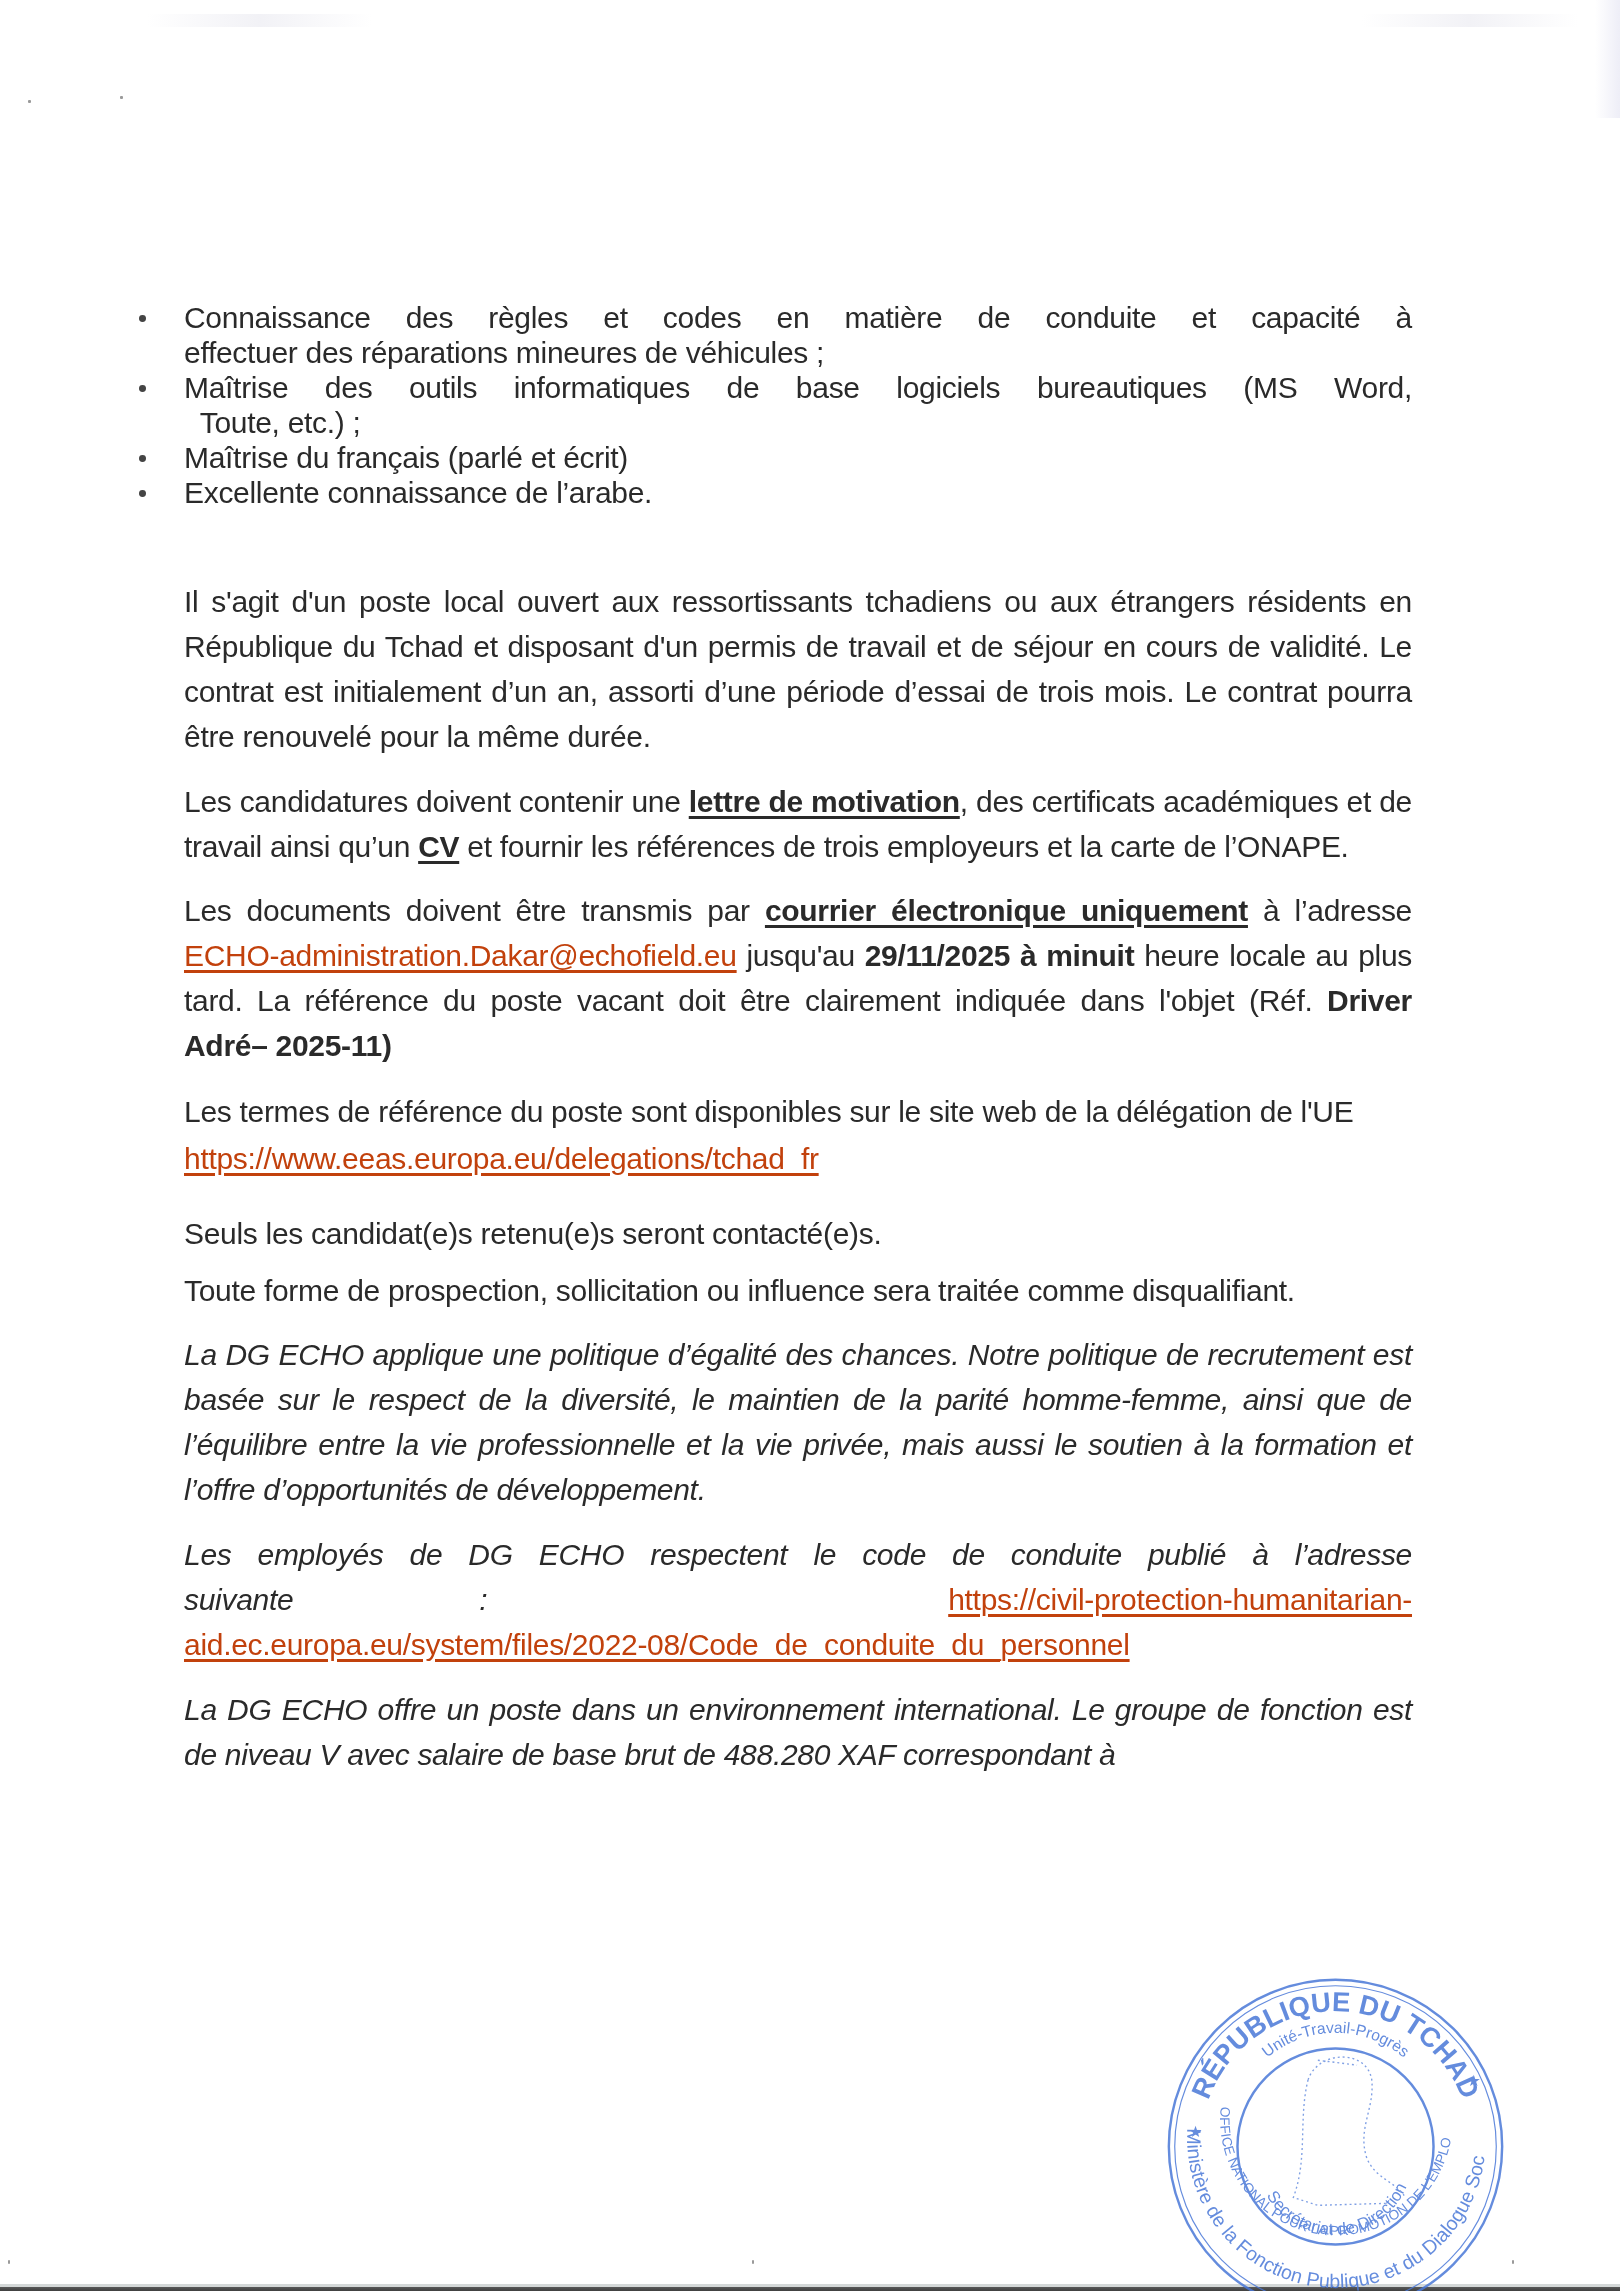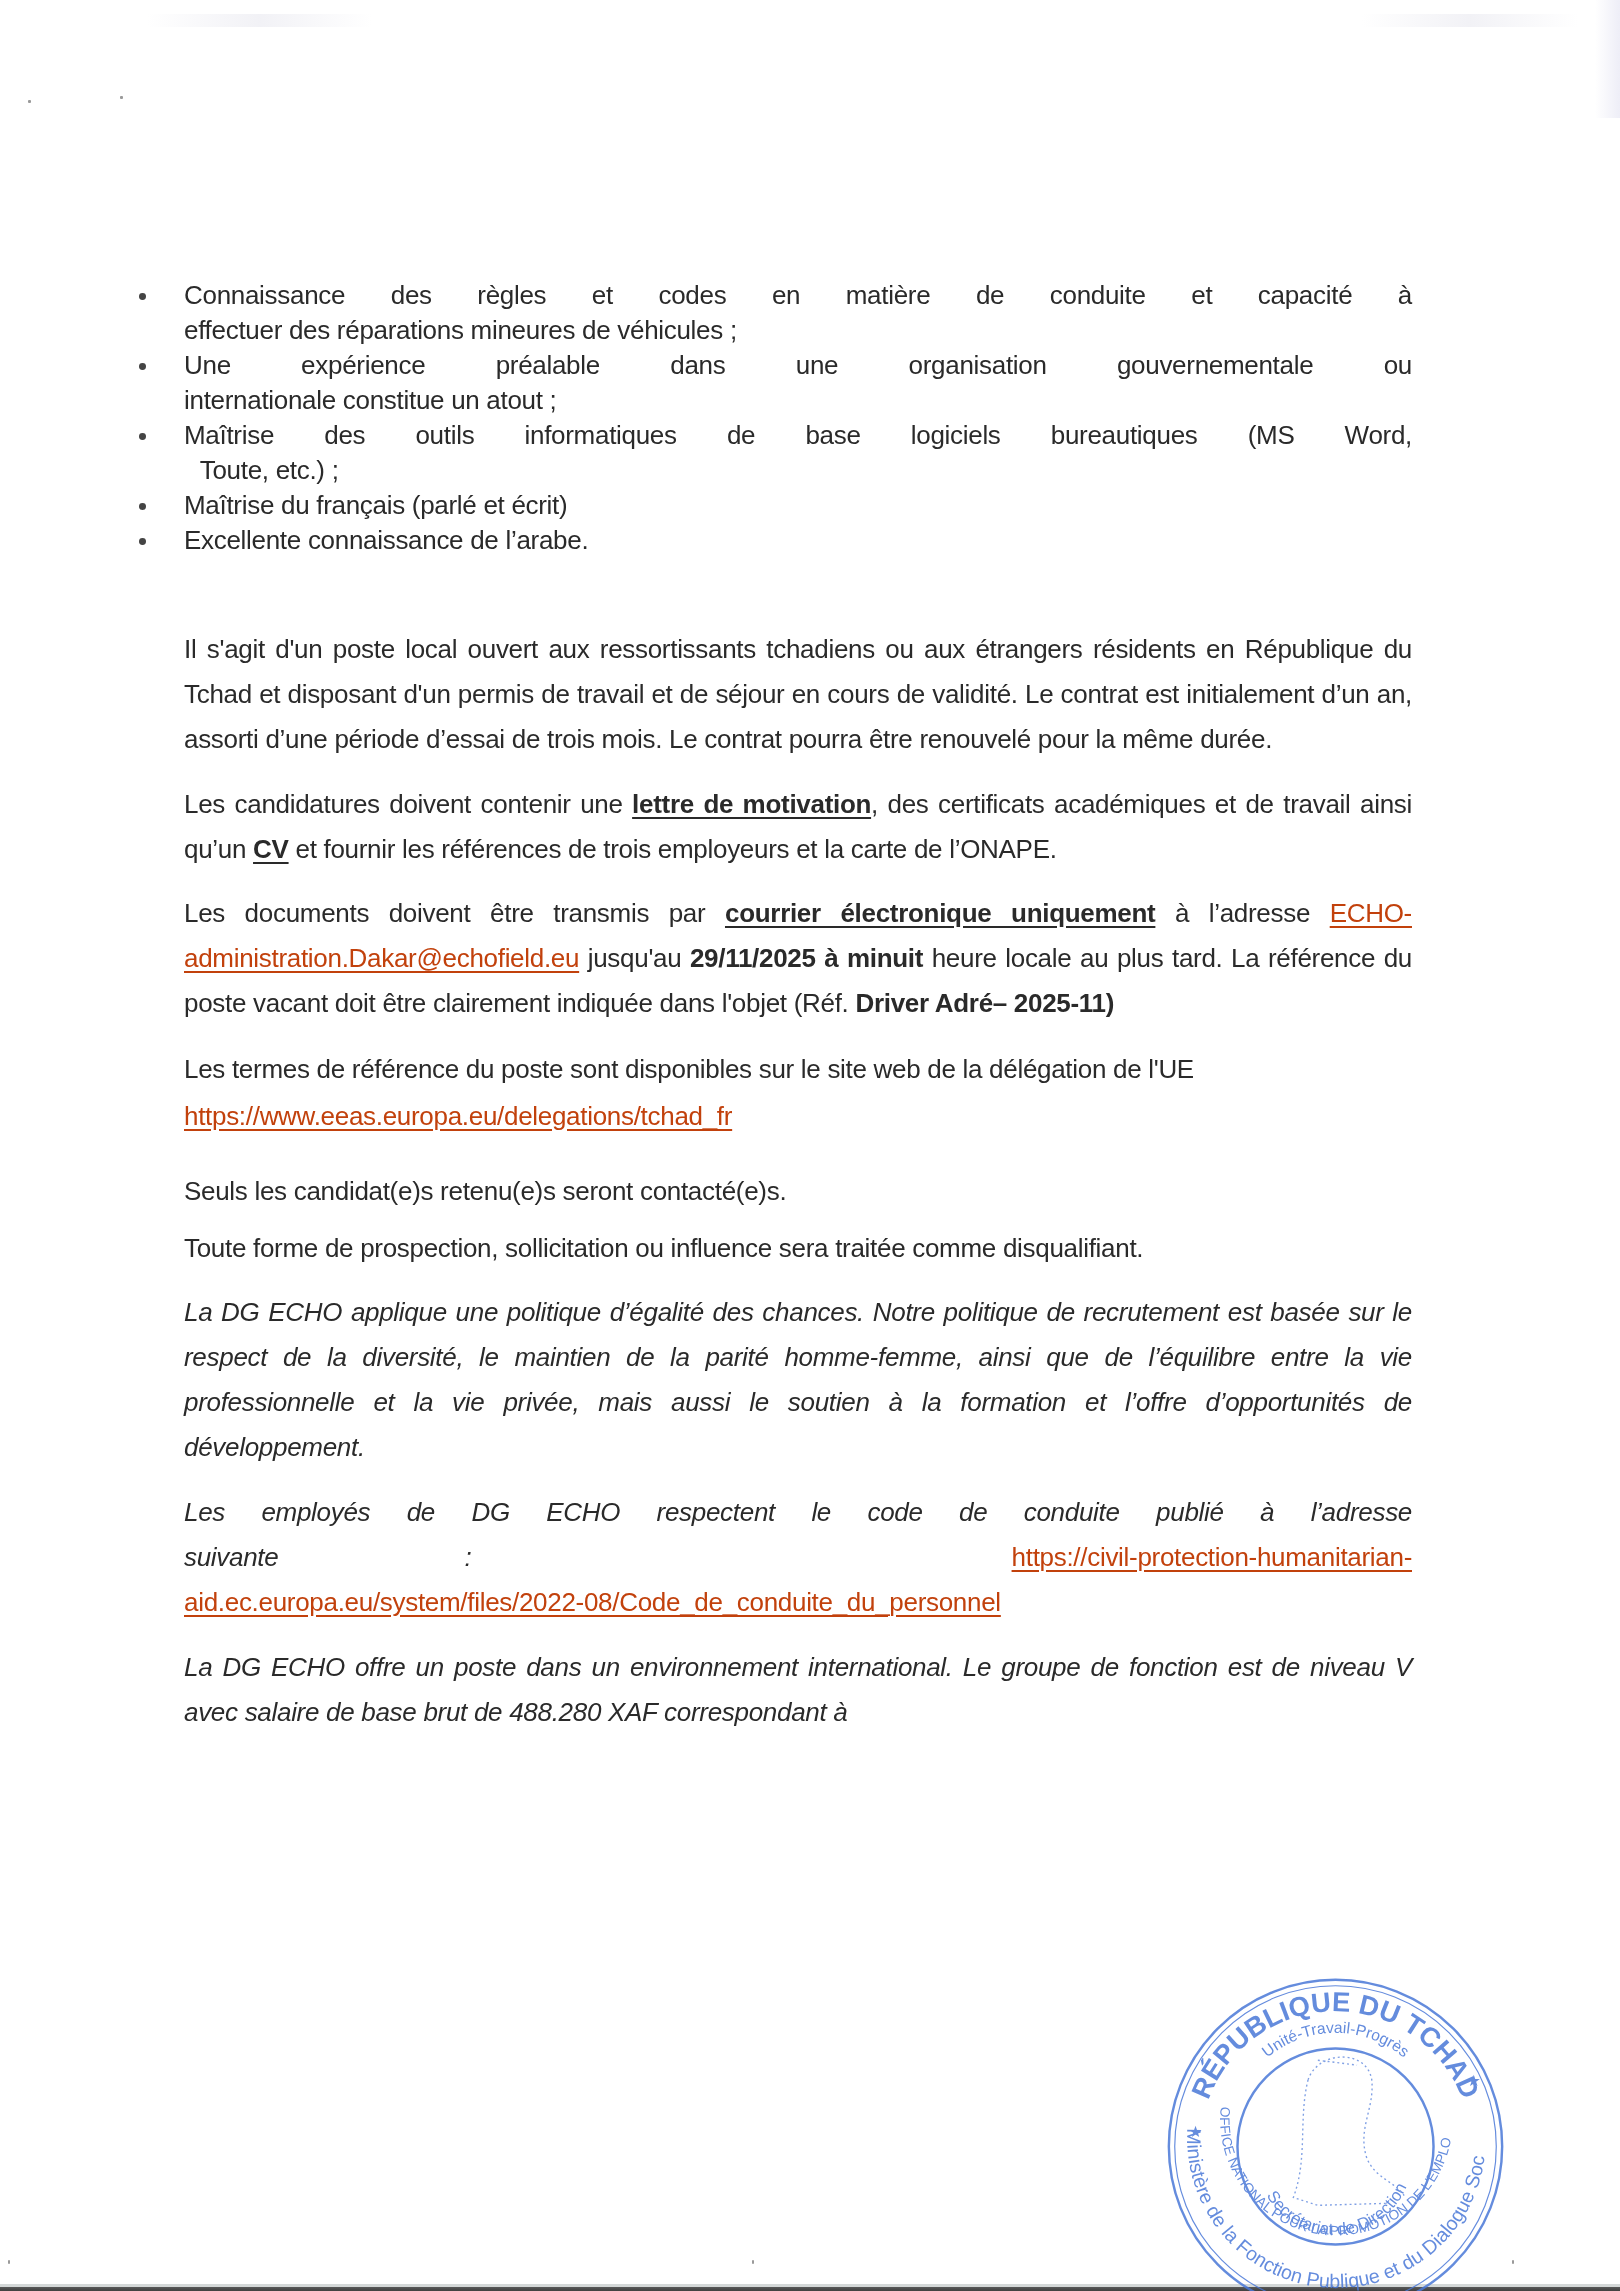--- a/index.html
+++ b/index.html
@@ -41,23 +41,23 @@
     }
     .scan-bottom-bar {
       position: absolute;
       left: 0; bottom: 0;
       width: 1620px; height: 7.8px;
       background: linear-gradient(180deg, #d4d8d8 0, #d4d8d8 2.9px, #5a5a5a 2.9px, #3a3a3a 7.8px);
     }
     .content {
       position: absolute;
       left: 184px;
-      top: 278px;
+      top: 300px;
       width: 1228px;
-      font-size: 26px;
+      font-size: 30px;
       letter-spacing: -0.3px;
     }
     
     .bullets {
       list-style: none;
       margin: 0;
       padding: 0;
     }
     .bullets li {
       position: relative;
@@ -115,25 +115,20 @@
   <div class="scan-dot" style="left:1512px;top:2260px;width:2px;height:3.9px;"></div>
   <div class="scan-bottom-bar"></div>
 
   <div class="content">
 
     <ul class="bullets" style="margin-left:-49px;">
       <li>
         <span class="dot"></span>
         <span class="line-justify">Connaissance des règles et codes en matière de conduite et capacité à</span>
         <span>effectuer des réparations mineures de véhicules ;</span>
-      </li>
-      <li>
-        <span class="dot"></span>
-        <span class="line-justify">Une expérience préalable dans une organisation gouvernementale ou</span>
-        <span>internationale constitue un atout ;</span>
       </li>
       <li>
         <span class="dot"></span>
         <span class="line-justify">Maîtrise des outils informatiques de base logiciels bureautiques (MS Word,</span>
         <span class="cont-indent">Toute, etc.) ;</span>
       </li>
       <li>
         <span class="dot"></span>
         <span>Maîtrise du français (parlé et écrit)</span>
       </li>

